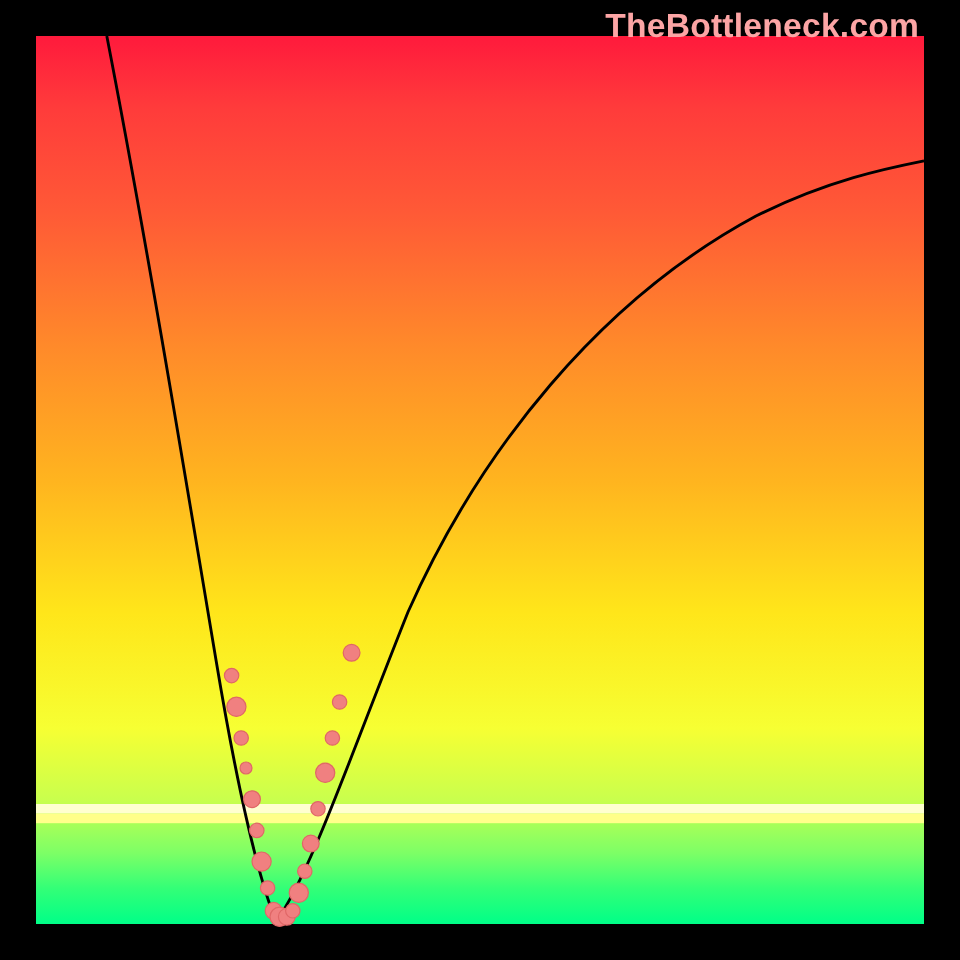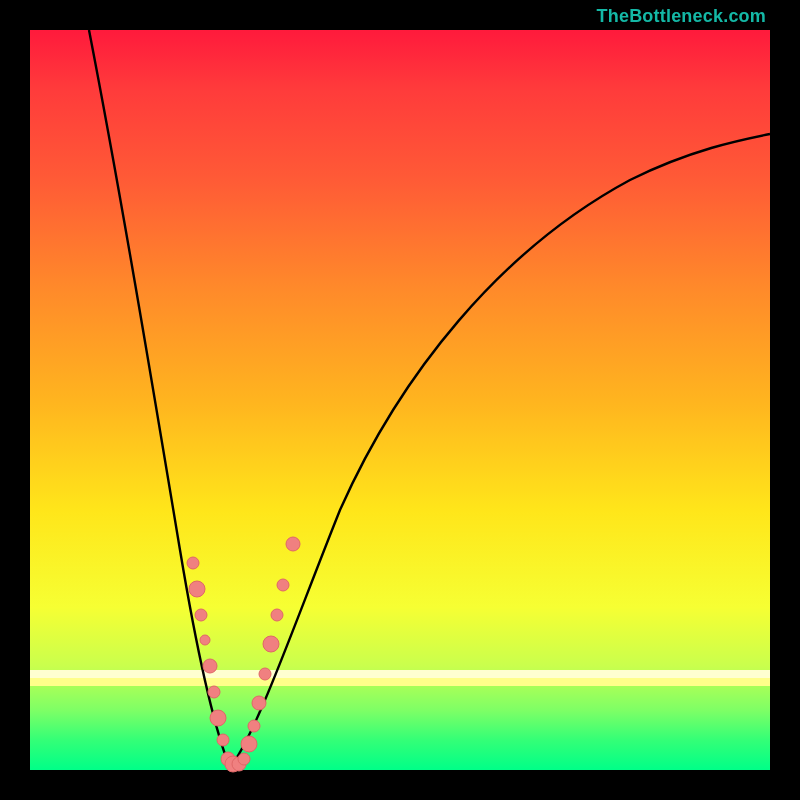--- a/index.html
+++ b/index.html
@@ -41,23 +41,23 @@
   }
   .band {
     position: absolute;
     left: 0;
     width: 100%;
   }
   .watermark {
     position: absolute;
     top: 6px;
     right: 34px;
-    font-size: 18px;
+    font-size: 28px;
     font-weight: 600;
-    color: #14b8a6;
+    color: #fca5a5;
     letter-spacing: 0.2px;
     user-select: none;
   }
   svg.curve {
     position: absolute;
     left: 0;
     top: 0;
     width: 740px;
     height: 740px;
     overflow: visible;

